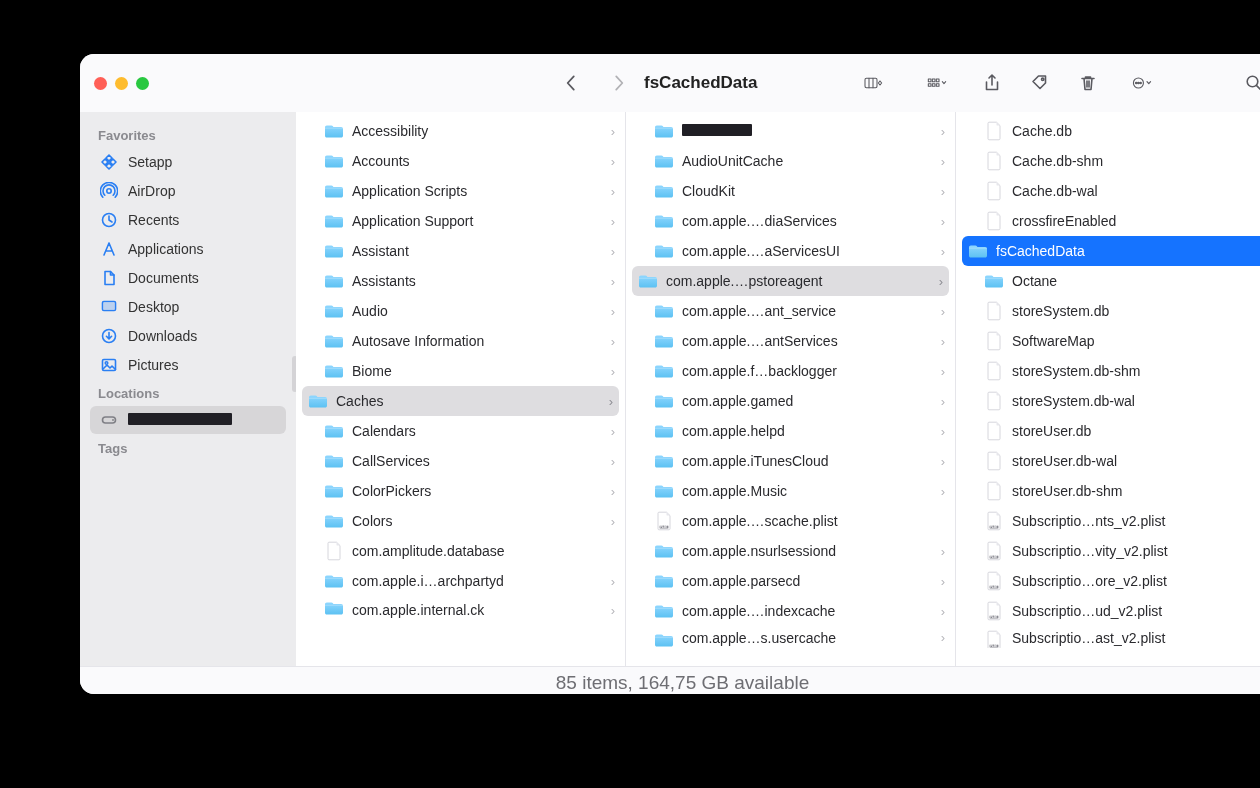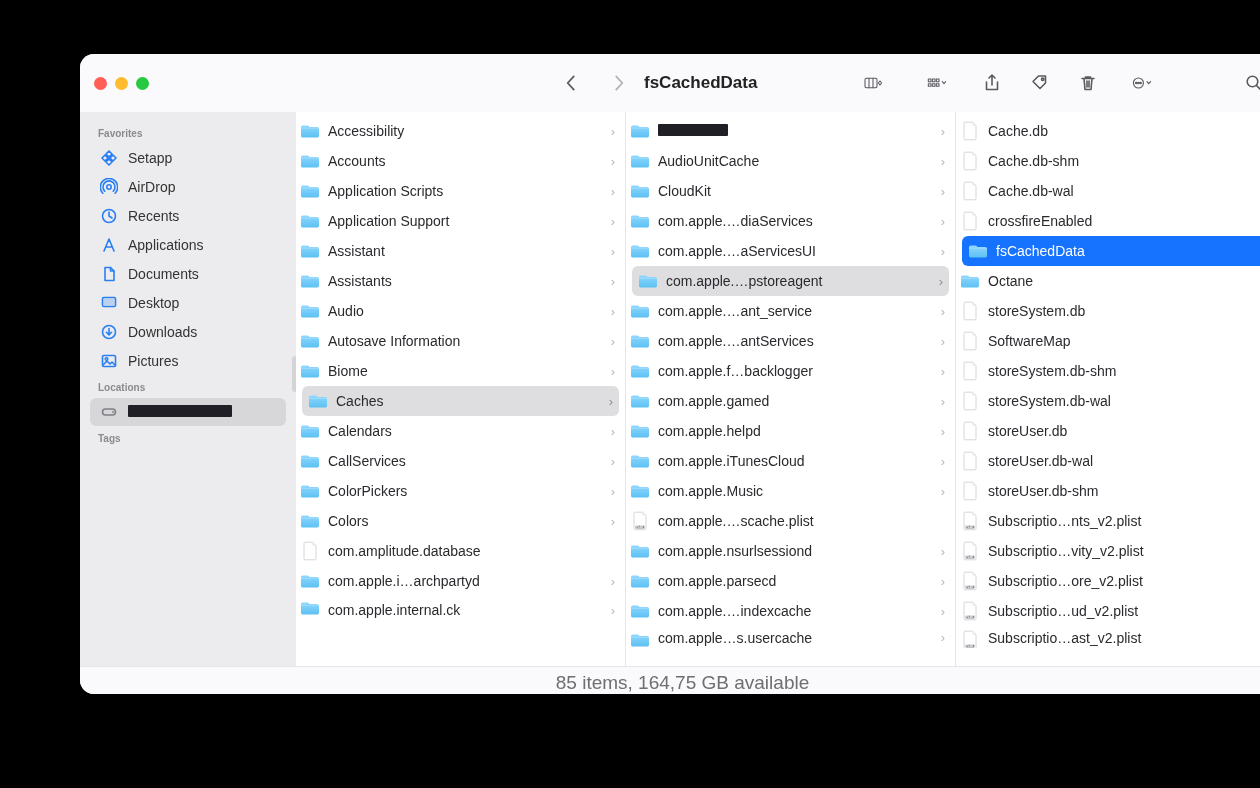--- a/index.html
+++ b/index.html
@@ -35,35 +35,35 @@
 
   .body { flex:1; display:flex; overflow:hidden; }
   .sidebar {
     width: 216px;
     background: #ececee;
     padding: 10px 6px 6px 6px;
     font-size: 14px;
     color:#333;
     position: relative;
   }
-  .sb-heading { font-size:10px; font-weight:600; color:#8a8a8f; padding: 6px 12px 4px; }
+  .sb-heading { font-size:13px; font-weight:600; color:#8a8a8f; padding: 6px 12px 4px; }
   .sb-item { display:flex; align-items:center; gap:10px; padding:5px 10px; border-radius:6px; margin:1px 4px;}
   .sb-item.sel { background:#d7d6d8; }
   .sb-icon { width:18px; height:18px; display:inline-flex; align-items:center; justify-content:center; color:#2a7ff3;}
   .sb-icon svg { width:18px; height:18px; }
   .sb-icon.gr { color:#7f7f85; }
   .redact { display:inline-block; height:12px; background:#201f25; border-radius:1px; }
 
   .columns { flex:1; display:flex; background:#fff; position:relative; }
   .col { flex:1; border-right:1px solid #e5e5ea; overflow:hidden; display:flex; flex-direction:column;}
   .col:last-child{ border-right:none;}
   .col-inner { padding:4px 0 0 0; overflow-y:auto;}
   .row {
     display:flex; align-items:center; gap:8px;
-    height:30px; padding:0 10px 0 4px;
+    height:30px; padding:0 10px 0 28px;
     font-size:14px; color:#2a2a2e; position:relative;
   }
   .row .name { flex:1; white-space:nowrap; overflow:hidden; text-overflow:ellipsis; }
   .row .chev { color:#b7b7bc; font-size:13px; }
   .row.sel-gray { background:#dedde0; border-radius:6px; margin:0 6px; padding-left:6px; padding-right:6px;}
   .row.sel-gray .chev { color:#8f8f95; }
   .row.sel-blue { background:#1573ff; color:#fff; border-radius:6px; margin:0 6px; padding-left:6px; padding-right:6px;}
   .row.sel-blue .chev { color:rgba(255,255,255,.85); }
   .iconbox { width:20px; height:20px; display:inline-flex; align-items:center; justify-content:center; }
   .folder, .folder-blue { width:20px; height:16px; }

